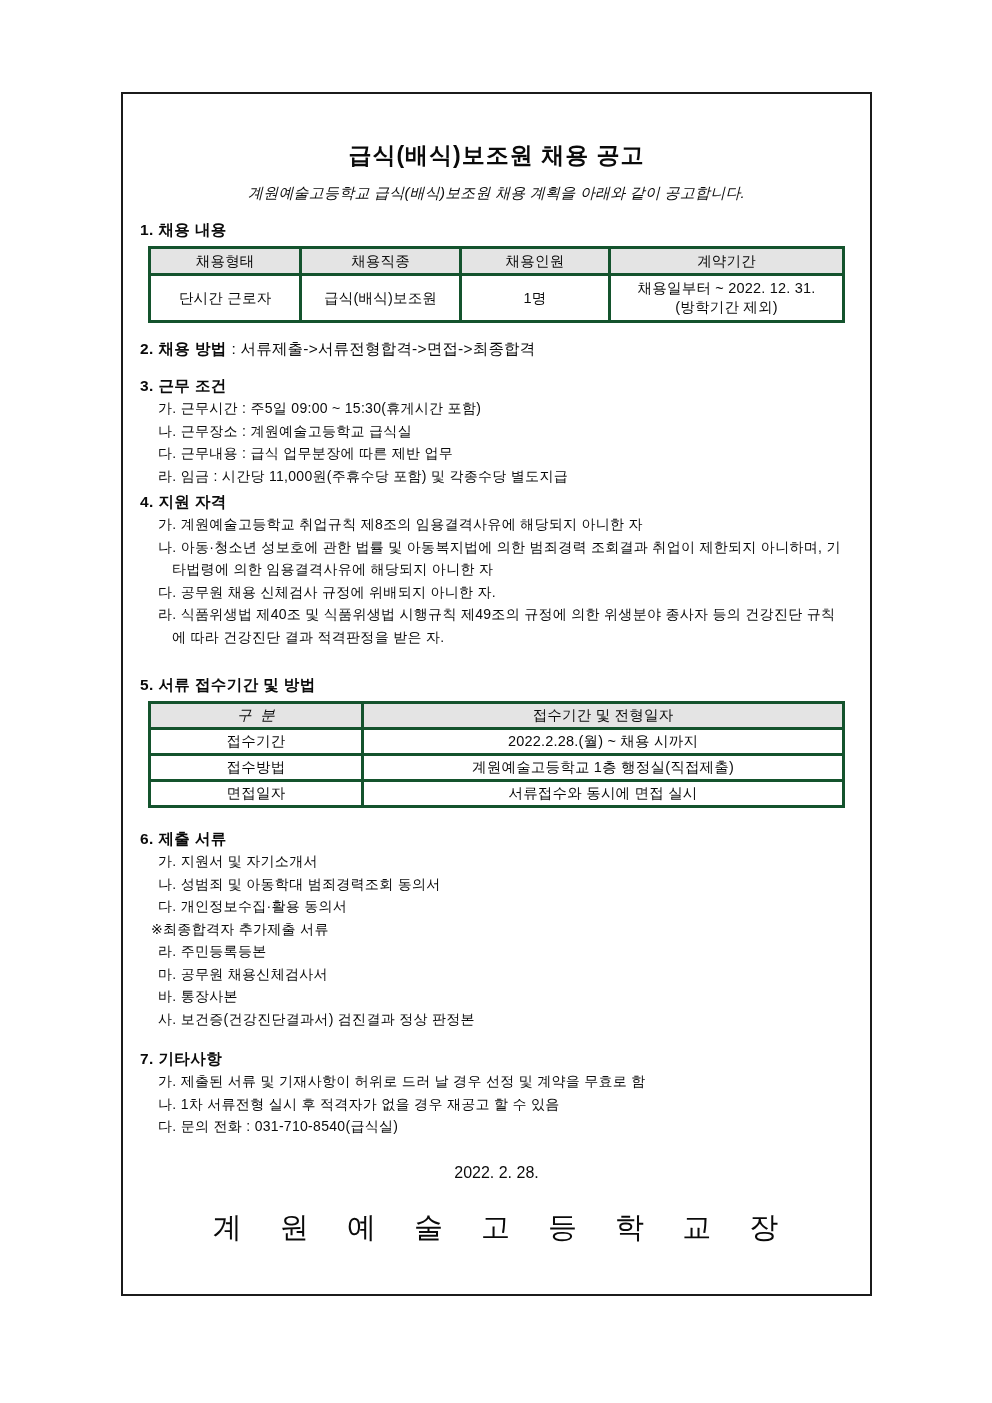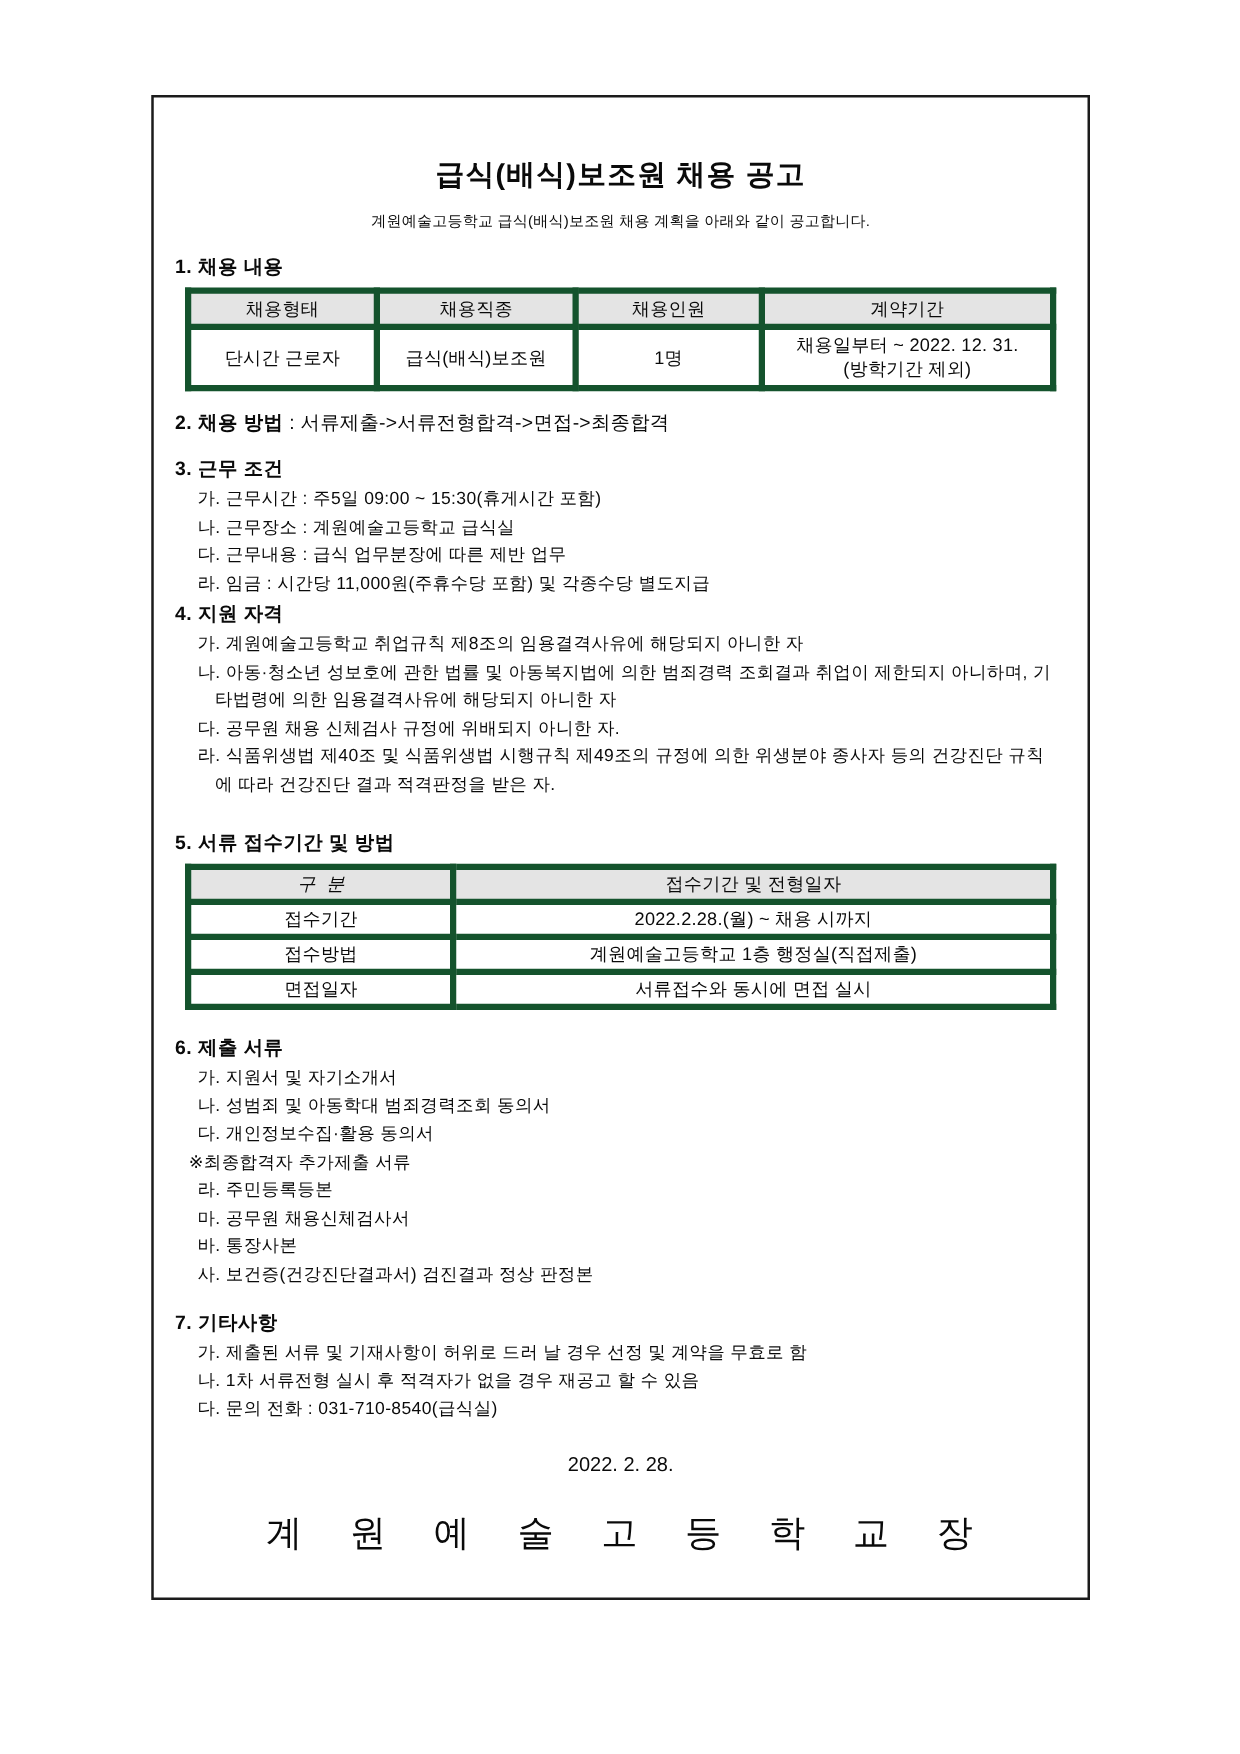--- a/index.html
+++ b/index.html
@@ -4,59 +4,60 @@
 <style>
   html, body {
     margin: 0; padding: 0;
     width: 992px; height: 1403px;
     background: #ffffff;
     color: #0a0a0a;
     font-family: "Liberation Sans", "DejaVu Sans", sans-serif;
   }
   .sheet {
     position: absolute;
-    left: 121px; top: 76px;
+    left: 121px; top: 92px;
     width: 751px; height: 1204px;
     box-sizing: border-box;
     border: 2px solid #1b1b1b;
     padding: 0 25px;
     overflow: hidden;
   }
   .doc-title {
     margin: 46px 0 0 0;
     text-align: center;
     font-size: 23px;
     line-height: 30px;
     font-weight: bold;
     letter-spacing: 1px;
   }
   .doc-subtitle {
     margin-top: 12px;
     text-align: center;
-    font-size: 12px;
+    font-size: 15px;
     line-height: 22px;
     letter-spacing: 0.2px;
+    font-style: italic;
   }
   .sec-heading {
     font-size: 15.5px;
     font-weight: bold;
     line-height: 22px;
     margin: 15px 0 0 -8px;
     letter-spacing: 0.4px;
   }
   .sec-heading .heading-rest { font-weight: normal; letter-spacing: 0.2px; }
   table {
     border-collapse: collapse;
     width: 100%;
     table-layout: fixed;
     font-size: 14.5px;
     margin-top: 5px;
   }
   th, td {
-    border: 5px solid #14532d;
+    border: 3px solid #14532d;
     text-align: center;
     vertical-align: middle;
     padding: 1px 4px;
     font-weight: normal;
     letter-spacing: 0.2px;
   }
   th { background: #e4e4e4; }
   .t1 th { height: 22px; }
   .t1 td { height: 42px; }
   .t2 th, .t2 td { height: 21px; }

